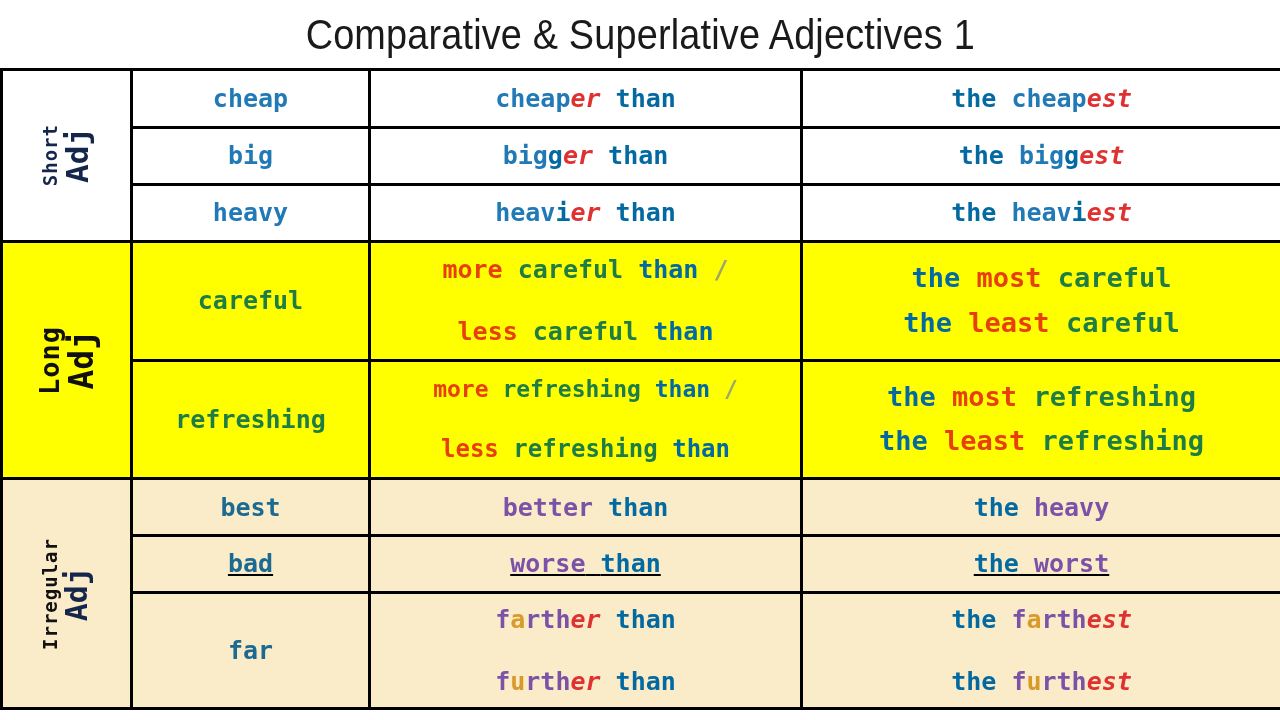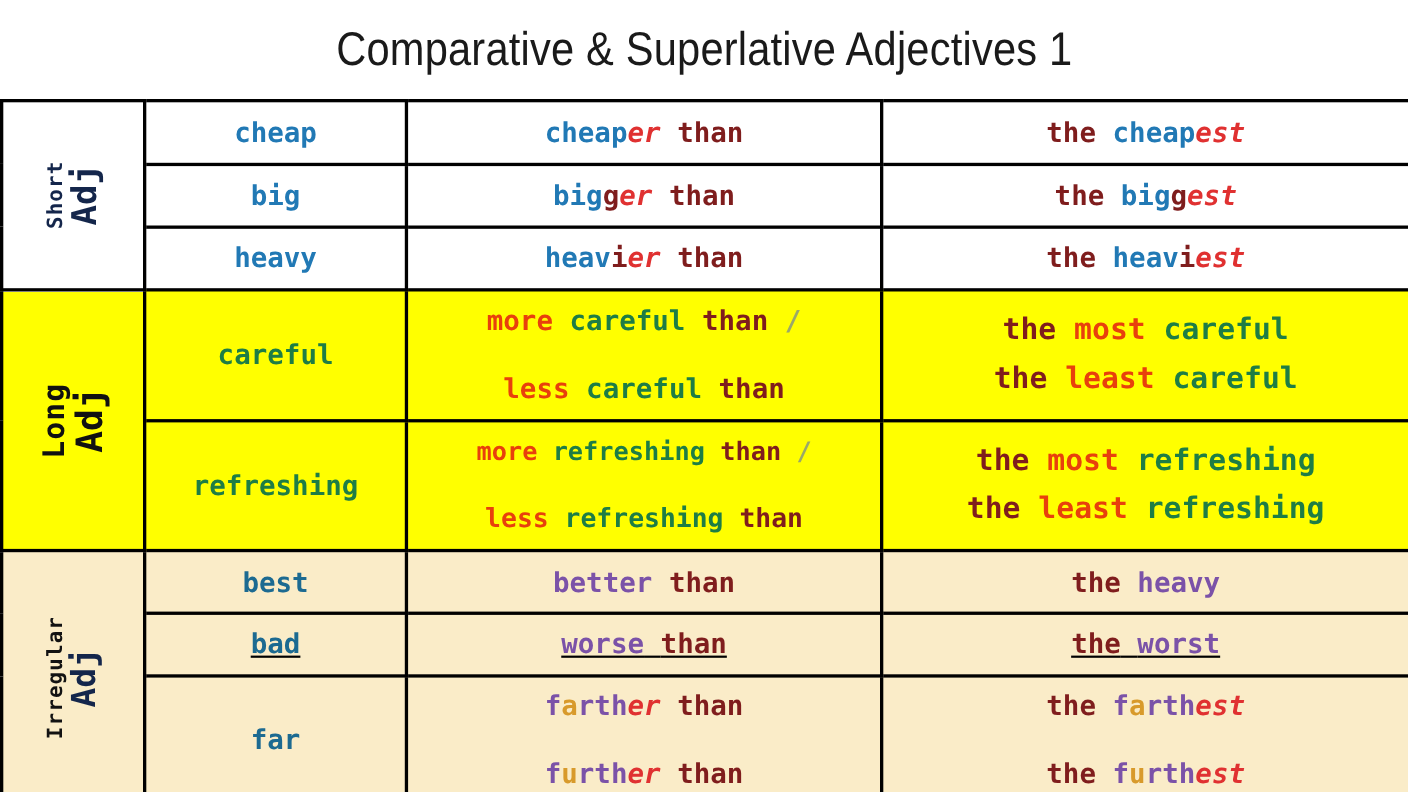--- a/index.html
+++ b/index.html
@@ -10,21 +10,21 @@
     overflow: hidden;
     background: #ffffff;
   }
 
   body {
     font-family: "Liberation Sans", sans-serif;
   }
 
   
   .title-bar {
-    height: 90px;
+    height: 68px;
     display: flex;
     align-items: center;
     justify-content: center;
     background: #ffffff;
   }
   .title-text {
     font-family: "Liberation Sans", sans-serif;
     font-size: 43px;
     font-weight: 400;
     color: #1a1a1a;
@@ -123,21 +123,21 @@
 
   
   .ph-short { font-size: 25px; }
   .ph-long  { font-size: 25px; }
   .ph-irr   { font-size: 25px; text-align: right; }
   .ph-sup-long { font-size: 27px; }
 
   
   .c-stem-blue  { color: #2179b5; }
   .c-suffix-red { color: #e03131; font-style: italic; }
-  .c-black      { color: #7f1d1d; }
+  .c-black      { color: #0369a1; }
   .c-green      { color: #1e7d45; }
   .c-orange-red { color: #e8400c; }
   .c-purple     { color: #7b52a8; }
   .c-gold       { color: #d89a2b; }
   .c-slash      { color: #9aa86a; }
 
   .two-line > div { white-space: nowrap; }
   .gap-lines { gap: 26px; }
   .gap-lines-tight { gap: 6px; }
 </style>

